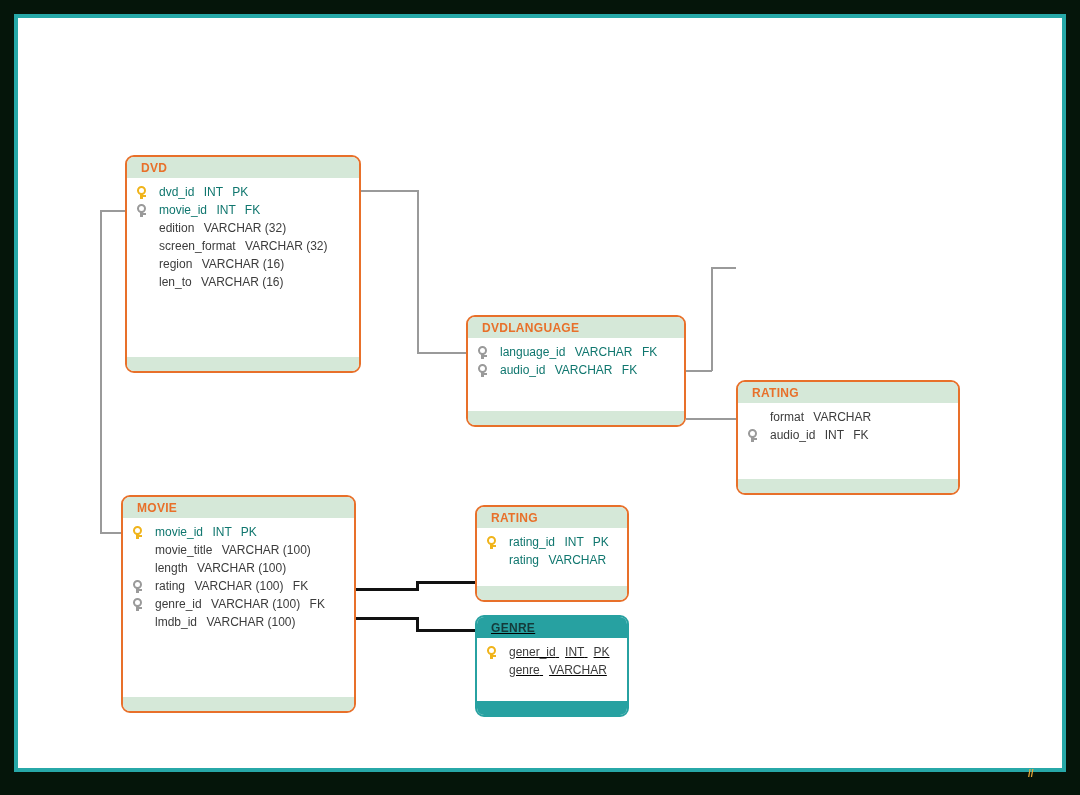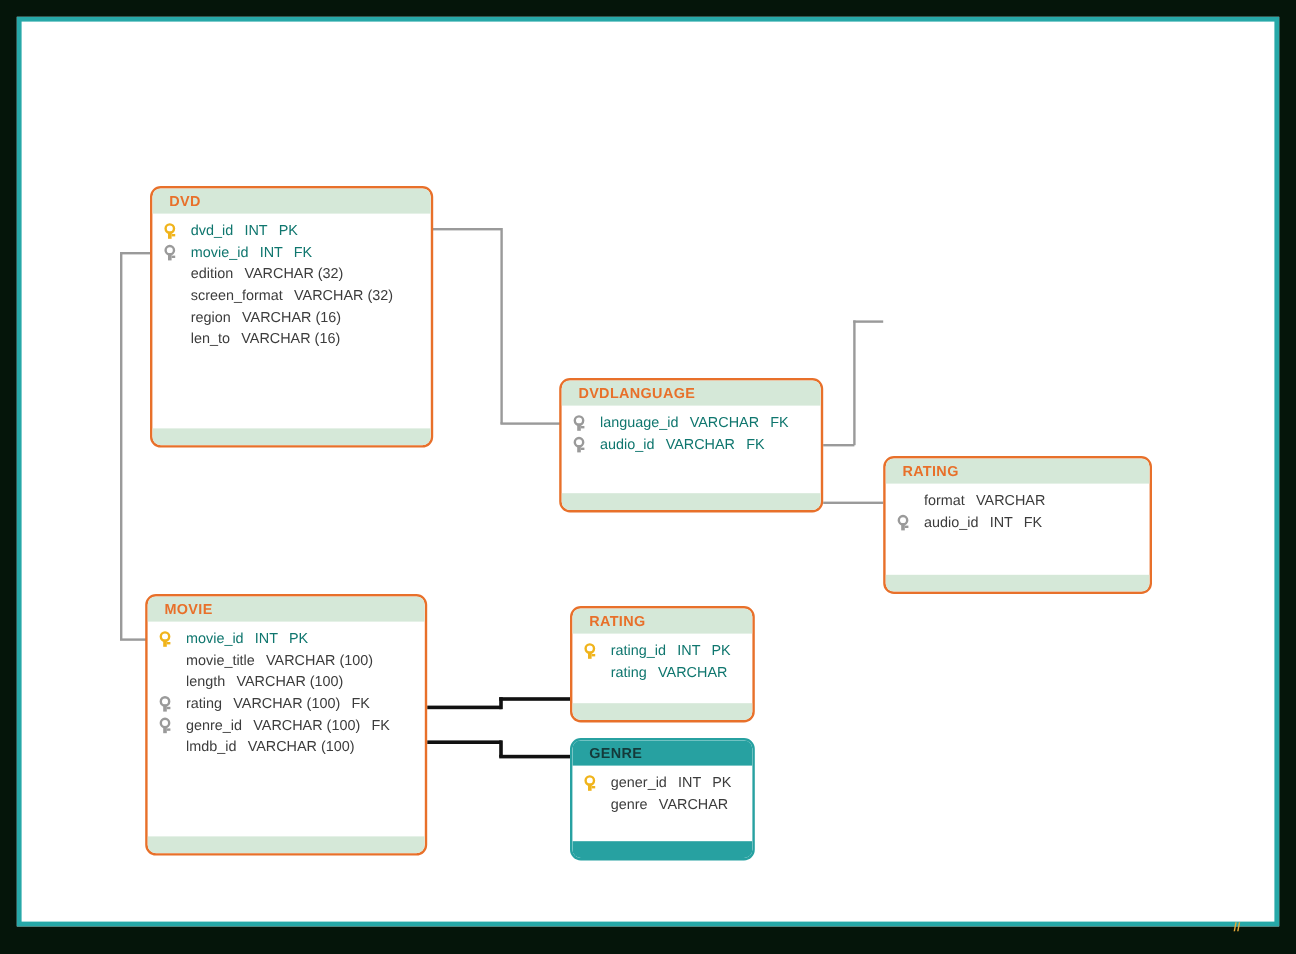--- a/index.html
+++ b/index.html
@@ -41,20 +41,21 @@
     position: absolute;
     box-sizing: border-box;
     border: 2px solid #e8702a;
     border-radius: 9px;
     background: #ffffff;
     overflow: hidden;
     z-index: 5;
   }
   .entity.selected {
     border-color: #27a1a1;
+    text-decoration: underline;
   }
   .entity .hdr {
     background: #d5e8d8;
     color: #e8702a;
     font-size: 12px;
     font-weight: bold;
     letter-spacing: .3px;
     padding: 4px 0 4px 14px;
     height: 21px;
     box-sizing: border-box;

